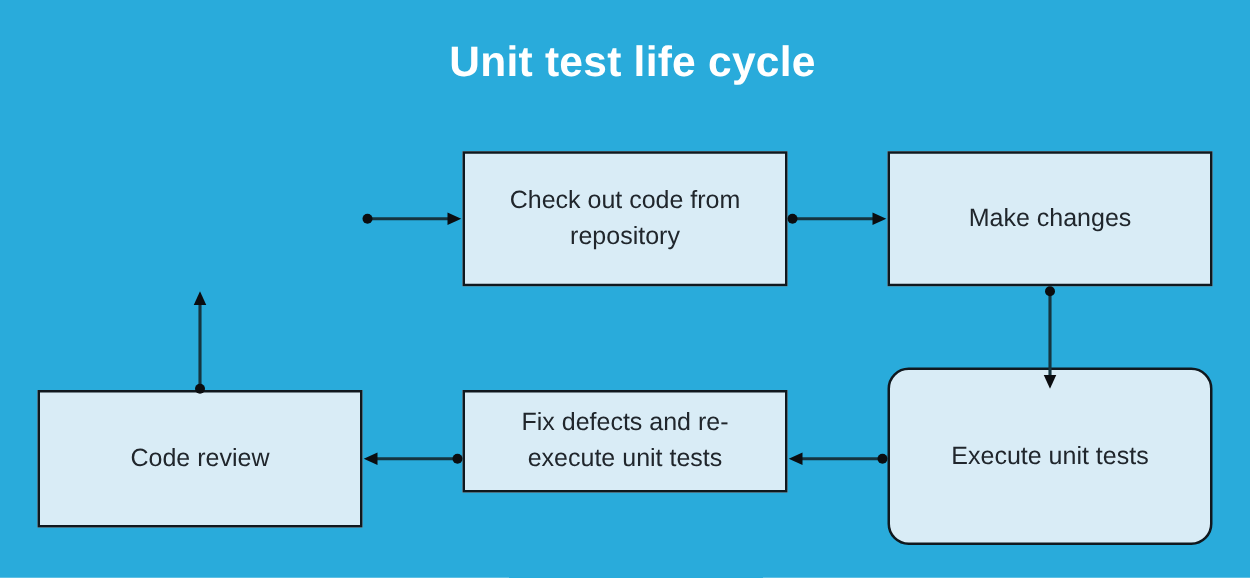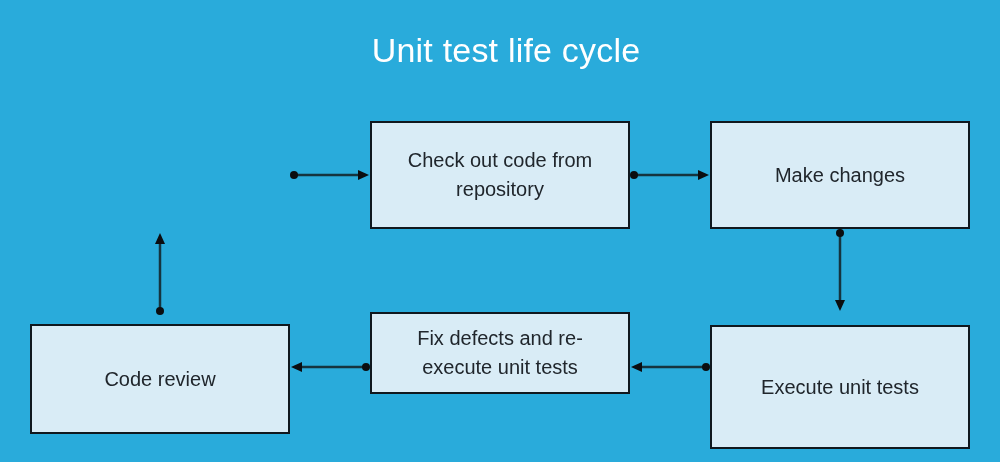--- a/index.html
+++ b/index.html
@@ -19,21 +19,21 @@
     height: 462px;
     background: var(--background);
     overflow: hidden;
   }
   .diagram-title {
     position: absolute;
     left: 0; right: 0; top: 31px;
     margin: 0;
     text-align: center;
     font-size: 34px;
-    font-weight: 400;
+    font-weight: 700;
     letter-spacing: 0.2px;
     color: var(--title-text);
     padding-left: 12px;
   }
   .node {
     position: absolute;
     box-sizing: border-box;
     background: var(--node-fill);
     border: 2px solid var(--node-border);
     display: flex;
@@ -41,23 +41,23 @@
     justify-content: center;
     text-align: center;
     padding: 0 24px;
     font-size: 20px;
     line-height: 29px;
     color: var(--node-text);
   }
   .n1 { left: 30px;  top: 121px; width: 260px; height: 108px; }
   .n2 { left: 370px; top: 121px; width: 260px; height: 108px; }
   .n3 { left: 710px; top: 121px; width: 260px; height: 108px; text-align: right; }
-  .n4 { left: 30px;  top: 312px; width: 260px; height: 110px; margin-top: 12px; }
+  .n4 { left: 30px;  top: 312px; width: 260px; height: 110px; }
   .n5 { left: 370px; top: 312px; width: 260px; height: 82px; }
-  .n6 { left: 710px; top: 325px; width: 260px; height: 124px; }
+  .n6 { left: 710px; top: 294px; width: 260px; height: 142px; border-radius: 17px; }
   .edges-overlay {
     position: absolute;
     left: 0; top: 0;
     width: 1000px;
     height: 462px;
     pointer-events: none;
   }
   .edge-line { stroke: var(--connector); stroke-width: 2.5; }
   .edge-dot { fill: var(--marker); }
   .edge-arrowhead { fill: var(--marker); }

